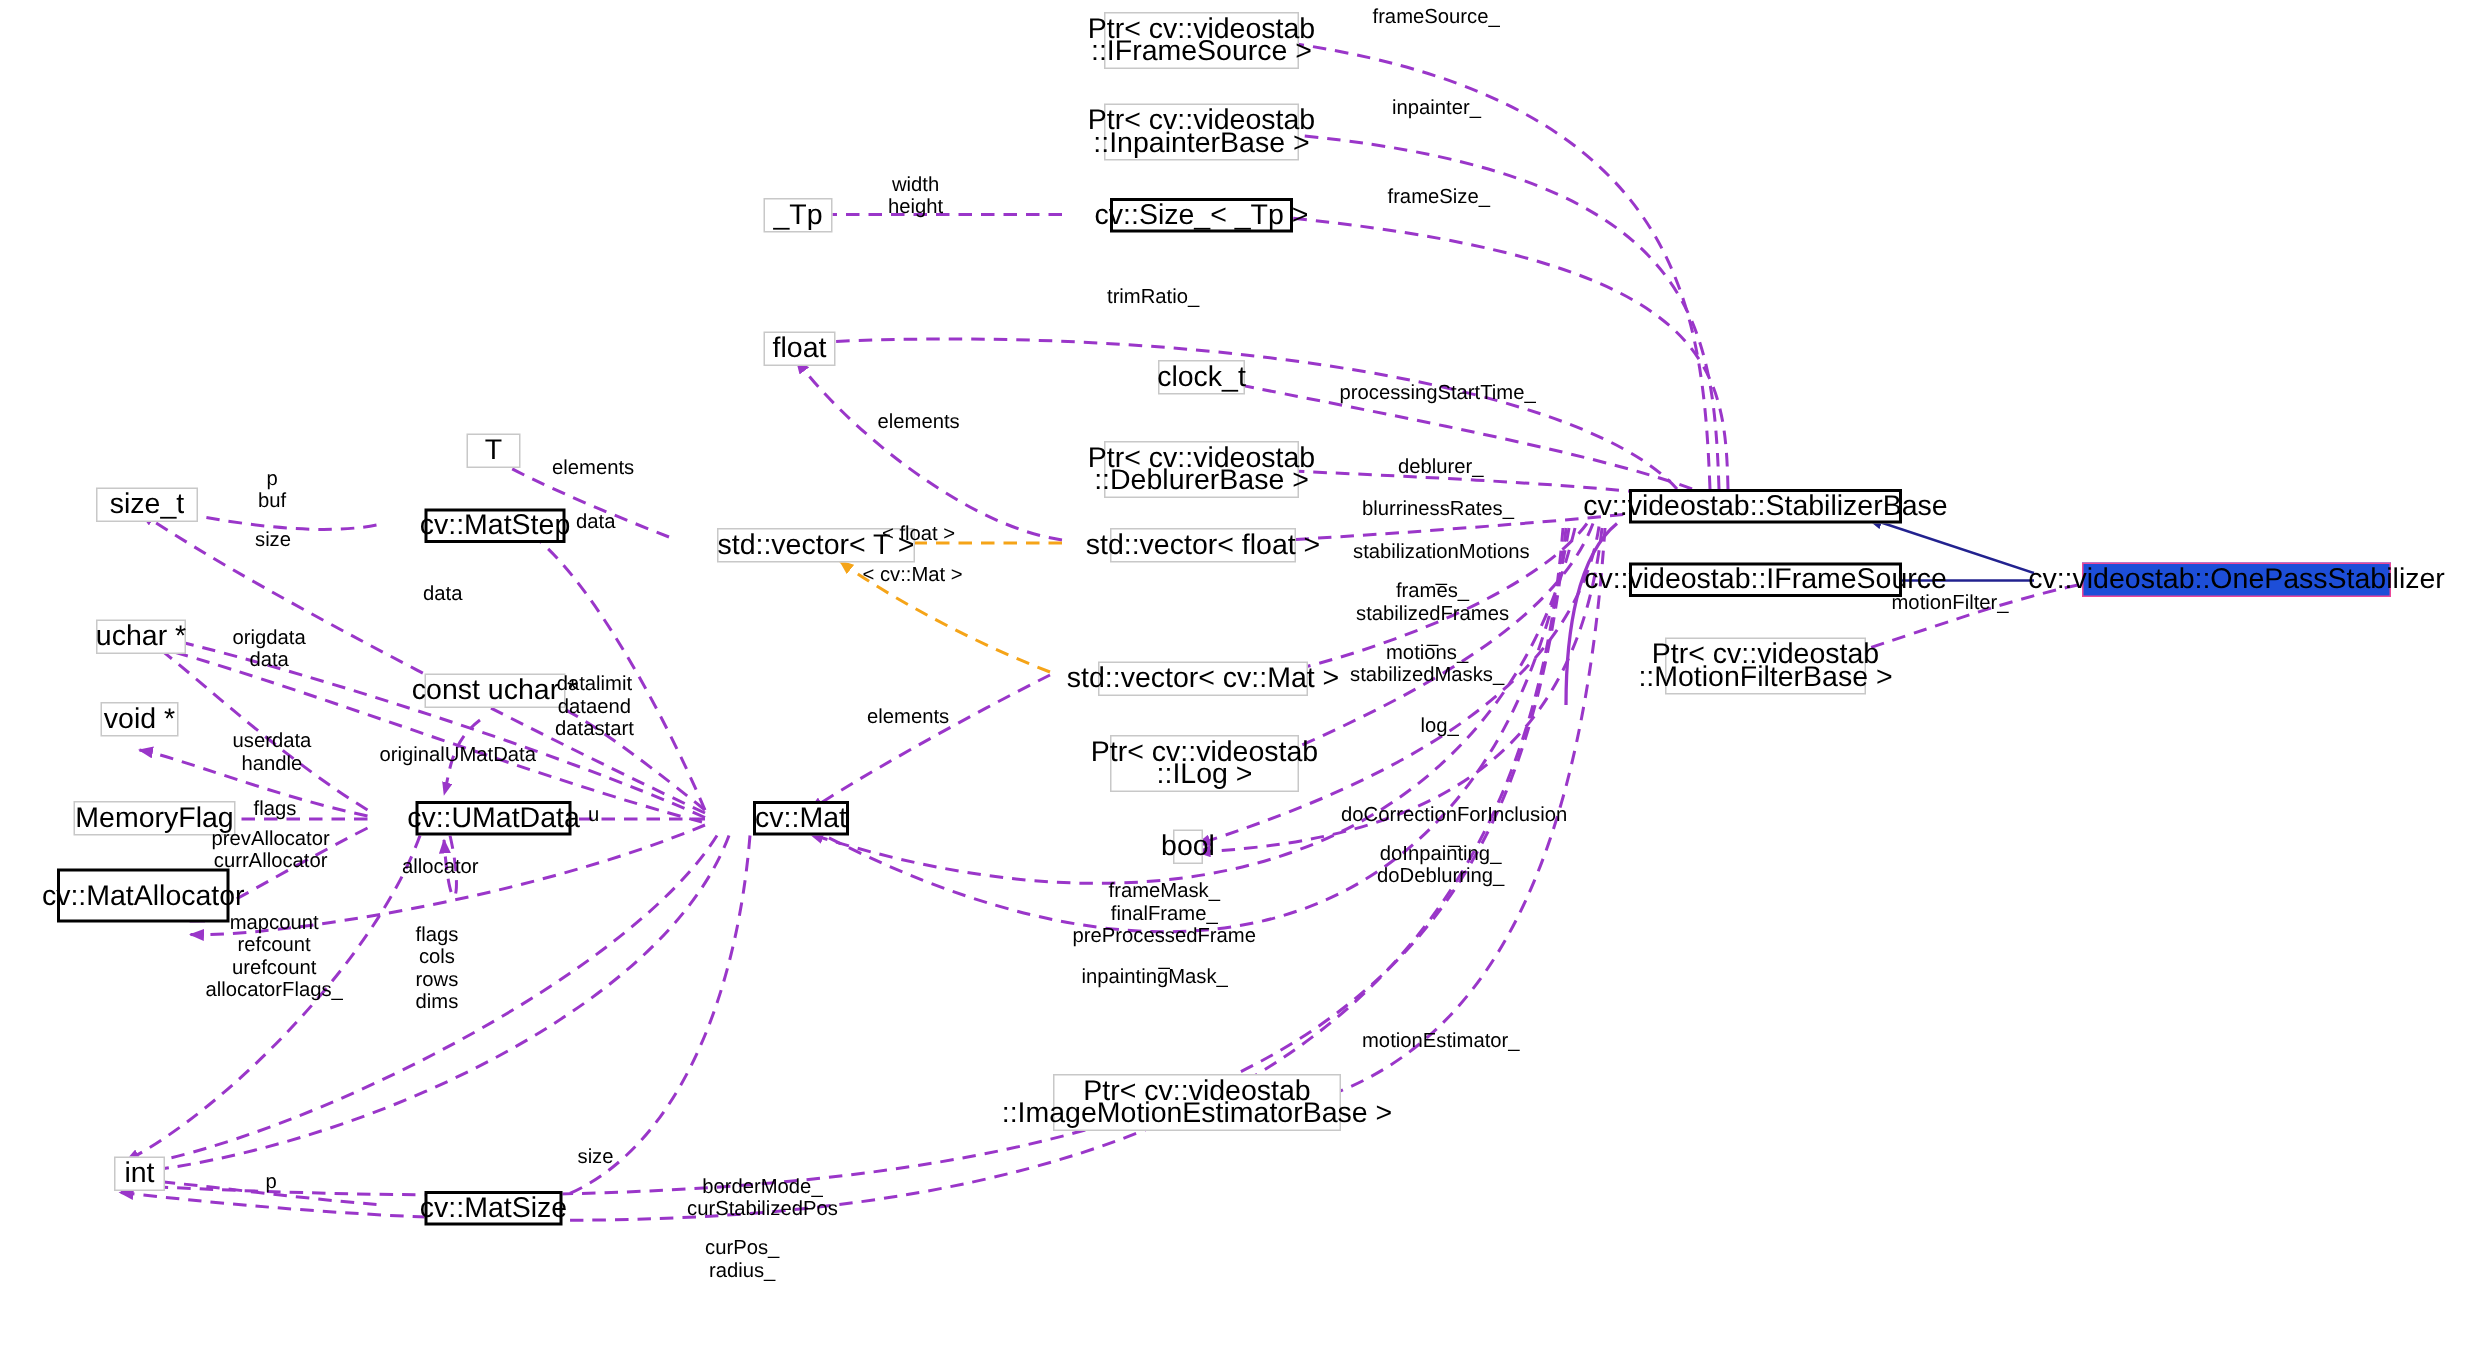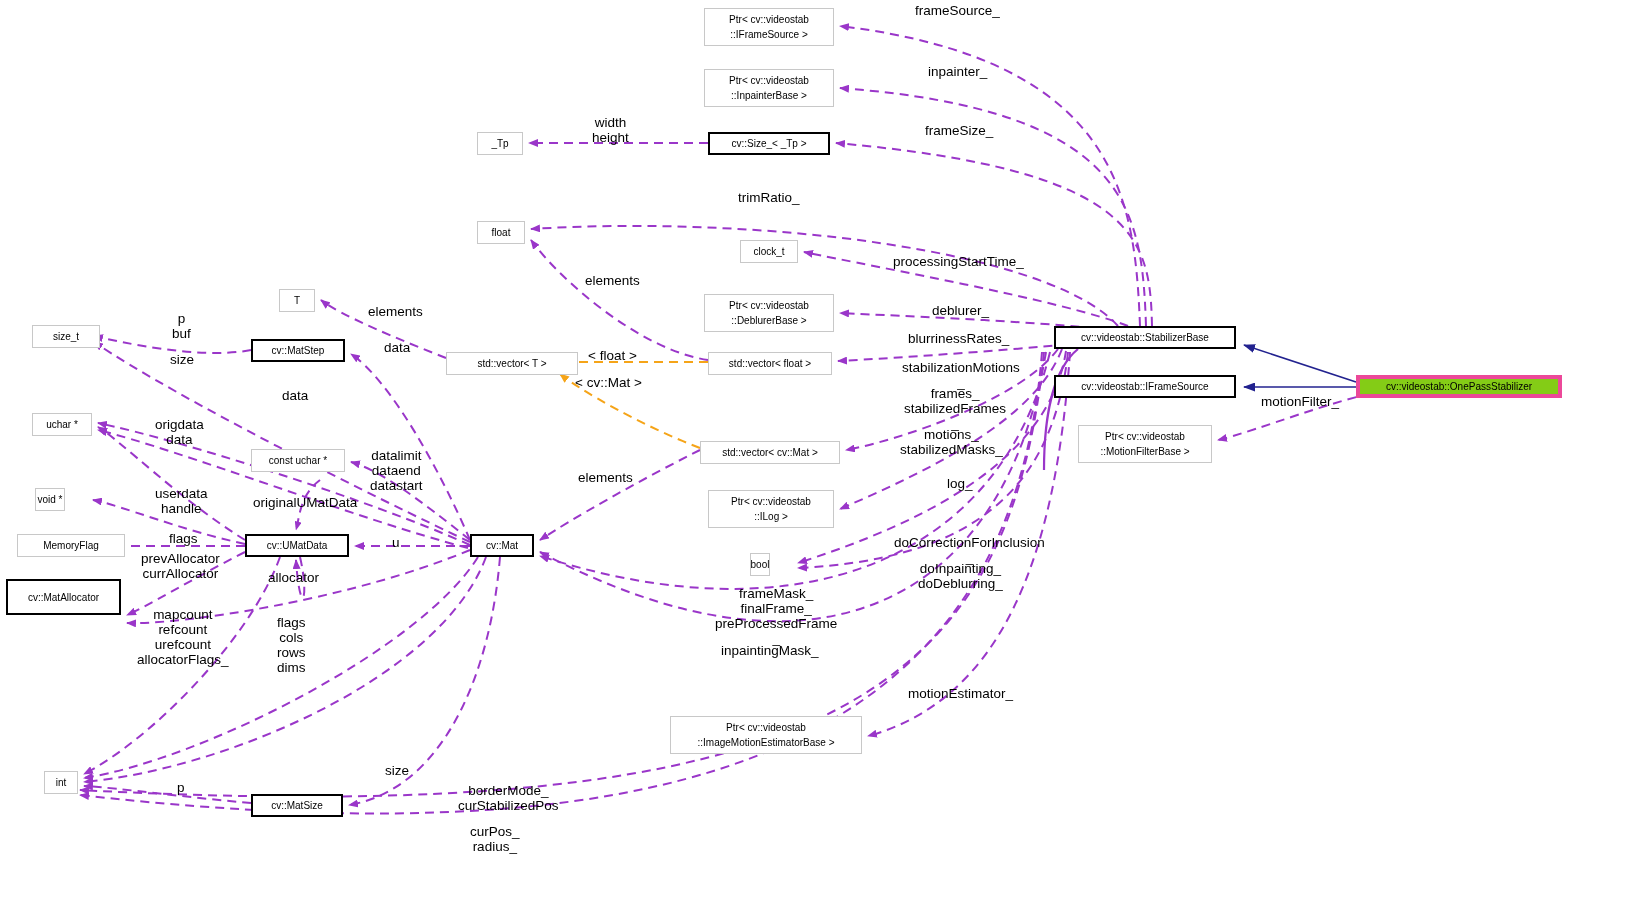--- a/index.html
+++ b/index.html
@@ -1,25 +1,25 @@
 <!DOCTYPE html>
 <html><head>
 <meta charset="utf-8">
 <style>
   html,body{margin:0;padding:0;background:#ffffff;}
   #canvas{position:relative;width:1648px;height:903px;background:#ffffff;
           font-family:"Liberation Sans","DejaVu Sans",sans-serif;overflow:hidden;}
   svg{position:absolute;left:0;top:0;width:1648px;height:903px;}
   .node{position:absolute;box-sizing:border-box;background:#ffffff;
         display:flex;align-items:center;justify-content:center;
-        text-align:center;font-size:10px;color:#000000;line-height:15px;
-        white-space:pre;}
+        text-align:center;font-size:19px;color:#000000;line-height:15px;
+        white-space:pre;margin-left:32px;}
   .node.thin{border:1px solid #c8c8c8;}
   .node.thick{border:2px solid #000000;text-align:center;}
-  .node.current{border:4px solid #ec4899;background:#84cc16;}
+  .node.current{border:1px solid #ec4899;background:#1d4ed8;}
   .edgelabel{position:absolute;font-size:13.5px;color:#000000;line-height:15px;
              text-align:center;white-space:pre;background:transparent;}
 </style>
 </head>
 <body>
 
 <div id="canvas">
 
   <svg viewBox="0 0 1648 903">
     <defs>
@@ -139,21 +139,21 @@
   <div class="node thin" style="left:446px;top:352px;width:132px;height:23px">std::vector&lt; T &gt;</div>
   <div class="node thin" style="left:708px;top:352px;width:124px;height:23px">std::vector&lt; float &gt;</div>
   <div class="node thick" style="left:1054px;top:326px;width:182px;height:23px">cv::videostab::StabilizerBase</div>
   <div class="node thick" style="left:1054px;top:375px;width:182px;height:23px">cv::videostab::IFrameSource</div>
   <div class="node current" style="left:1356px;top:375px;width:206px;height:23px">cv::videostab::OnePassStabilizer</div>
   <div class="node thin" style="left:32px;top:413px;width:60px;height:23px">uchar *</div>
   <div class="node thin" style="left:700px;top:441px;width:140px;height:23px">std::vector&lt; cv::Mat &gt;</div>
   <div class="node thin" style="left:1078px;top:425px;width:134px;height:38px">Ptr&lt; cv::videostab
 ::MotionFilterBase &gt;</div>
   <div class="node thin" style="left:251px;top:449px;width:94px;height:23px">const uchar *</div>
-  <div class="node thin" style="left:35px;top:488px;width:30px;height:23px">void *</div>
+  <div class="node thin" style="left:35px;top:468px;width:52px;height:23px">void *</div>
   <div class="node thin" style="left:708px;top:490px;width:126px;height:38px">Ptr&lt; cv::videostab
 ::ILog &gt;</div>
   <div class="node thick" style="left:245px;top:534px;width:104px;height:23px">cv::UMatData</div>
   <div class="node thick" style="left:470px;top:534px;width:64px;height:23px">cv::Mat</div>
   <div class="node thin" style="left:17px;top:534px;width:108px;height:23px">MemoryFlag</div>
   <div class="node thin" style="left:750px;top:553px;width:20px;height:23px">bool</div>
   <div class="node thick" style="left:6px;top:579px;width:115px;height:36px">cv::MatAllocator</div>
   <div class="node thin" style="left:670px;top:716px;width:192px;height:38px">Ptr&lt; cv::videostab
 ::ImageMotionEstimatorBase &gt;</div>
   <div class="node thin" style="left:44px;top:771px;width:34px;height:23px">int</div>

